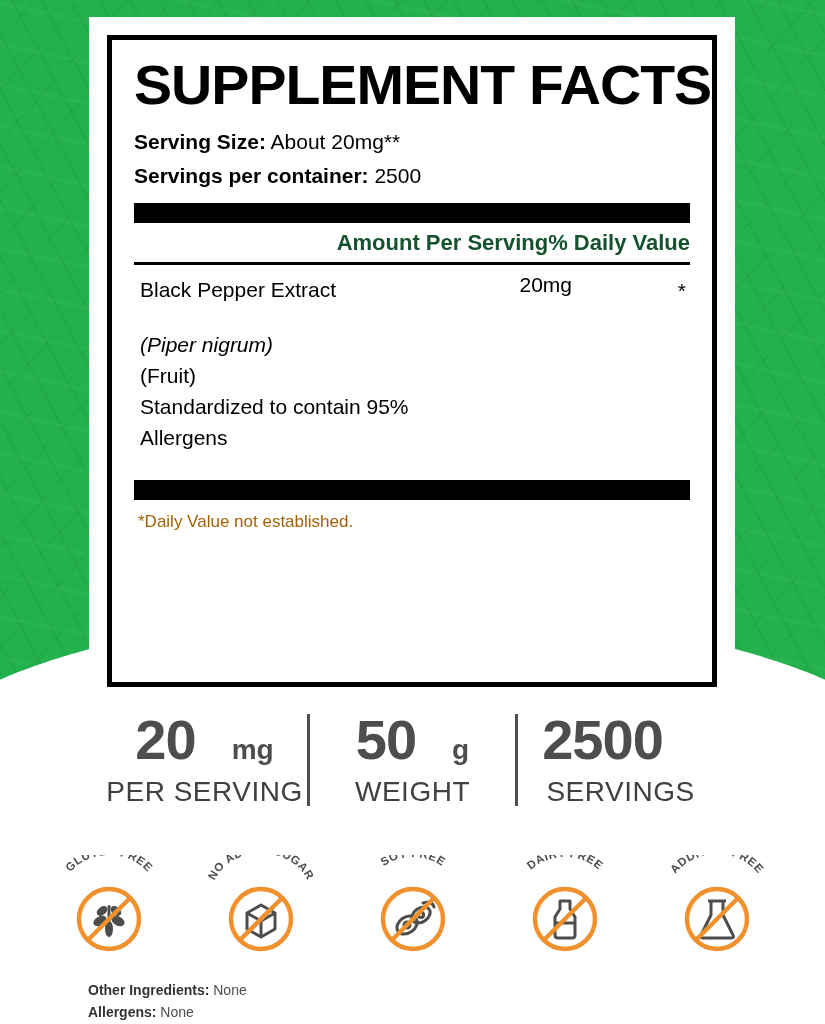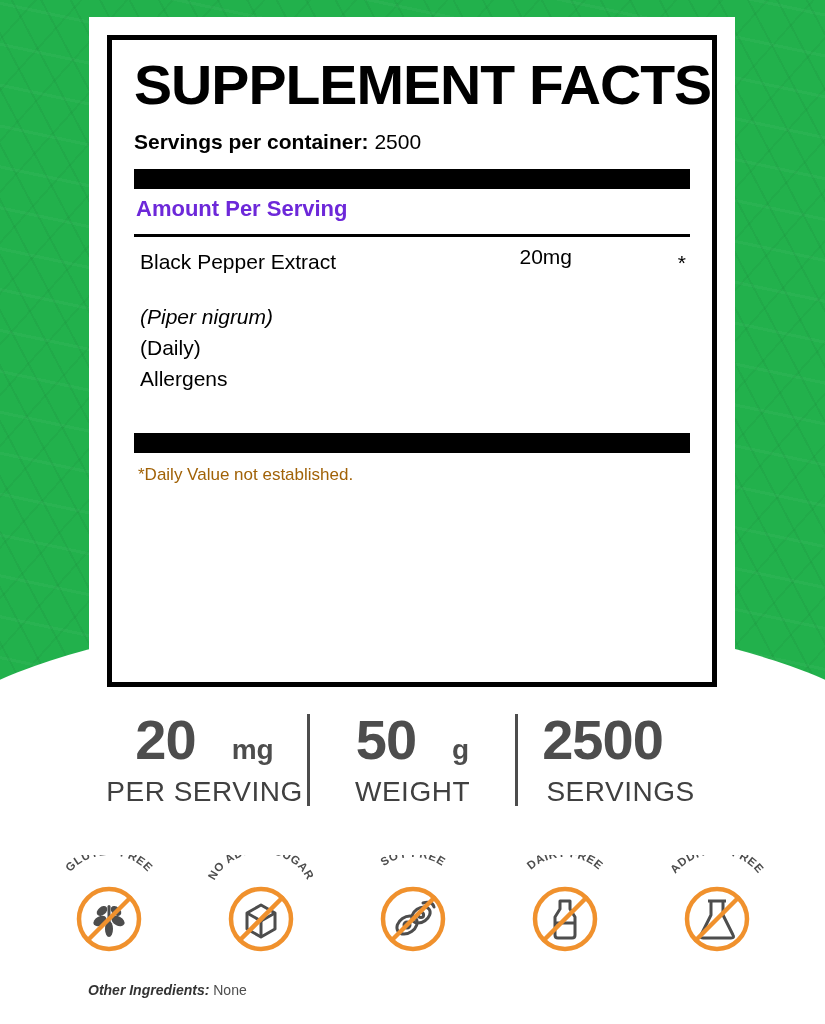--- a/index.html
+++ b/index.html
@@ -87,26 +87,26 @@
     background: #000;
     margin: 14px 0 0 0;
   }
   .bar-thin {
     height: 3px;
     background: #000;
     margin: 0;
   }
   .row-head {
     display: flex;
-    justify-content: flex-start;
+    justify-content: flex-end;
     align-items: flex-end;
     font-weight: bold;
     font-size: 22px;
-    padding: 7px 0 12px 2px;
-    color: #6d28d9;
+    padding: 7px 0 6px 2px;
+    color: #14532d;
   }
   .nutrient-block {
     position: relative;
     padding: 10px 0 12px 6px;
     min-height: 160px;
   }
   .nutrient-name {
     font-size: 21px;
     line-height: 1.47;
     color: #000;
@@ -212,54 +212,60 @@
 
   
   .notes {
     position: absolute;
     left: 88px;
     top: 980px;
     font-size: 14px;
     color: #4d4d4d;
     line-height: 1.55;
   }
-  .notes b { color: #333; font-style: italic; }
+  .notes b { color: #333; }
 </style>
 </head>
 <body>
 
 <div class="green-area">
   <div class="leaf-texture"></div>
   <div class="white-arc"></div>
 </div>
 
 <div class="sf-outer">
   <div class="sf-inner">
 
     <div class="sf-title">SUPPLEMENT FACTS</div>
 
+    <div class="sf-line">
+      <b>Serving Size:</b>
+      <span>About 20mg**</span>
+    </div>
 
     <div class="sf-line">
       <b>Servings per container:</b>
       <span>2500</span>
     </div>
 
     <div class="bar-thick"></div>
 
     <div class="row-head">
       <span>Amount Per Serving</span>
+      <span>% Daily Value</span>
     </div>
 
     <div class="bar-thin"></div>
 
     <div class="nutrient-block">
       <div class="nutrient-name">
         <div>Black Pepper Extract</div>
         <div class="italic">(Piper nigrum)</div>
-        <div>(Daily)</div>
+        <div>(Fruit)</div>
+        <div>Standardized to contain 95%</div>
         <div>Allergens</div>
       </div>
       <div class="nutrient-amount">20mg</div>
       <div class="nutrient-dv">*</div>
     </div>
 
     <div class="bar-thick"></div>
 
     <div class="footnote">*Daily Value not established.</div>
   </div>
@@ -370,13 +376,17 @@
       <line x1="13" y1="55" x2="55" y2="13" stroke="#f0912d" stroke-width="4.5" stroke-linecap="round"></line>
     </svg>
   </div>
 </div>
 
 <div class="notes">
   <div>
     <b>Other Ingredients:</b>
     <span>None</span>
   </div>
+  <div>
+    <b>Allergens:</b>
+    <span>None</span>
+  </div>
 </div>
 
 </body></html>

